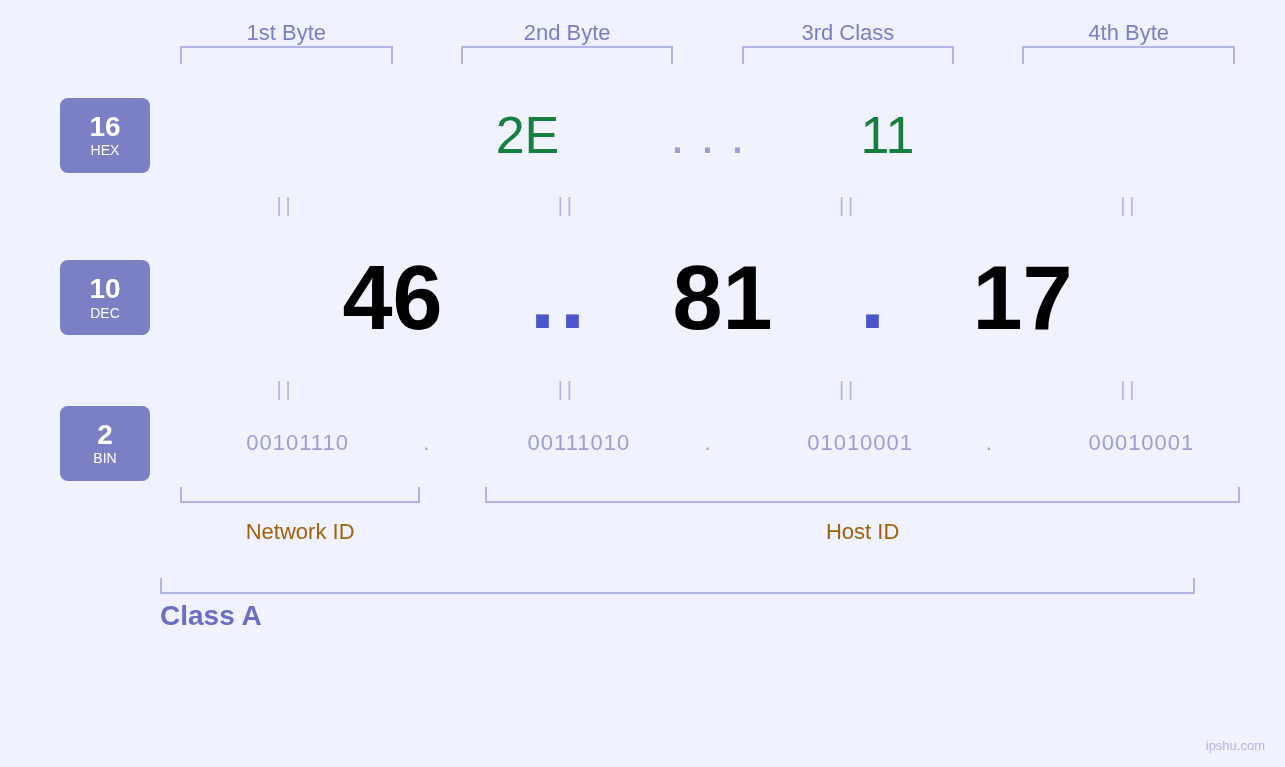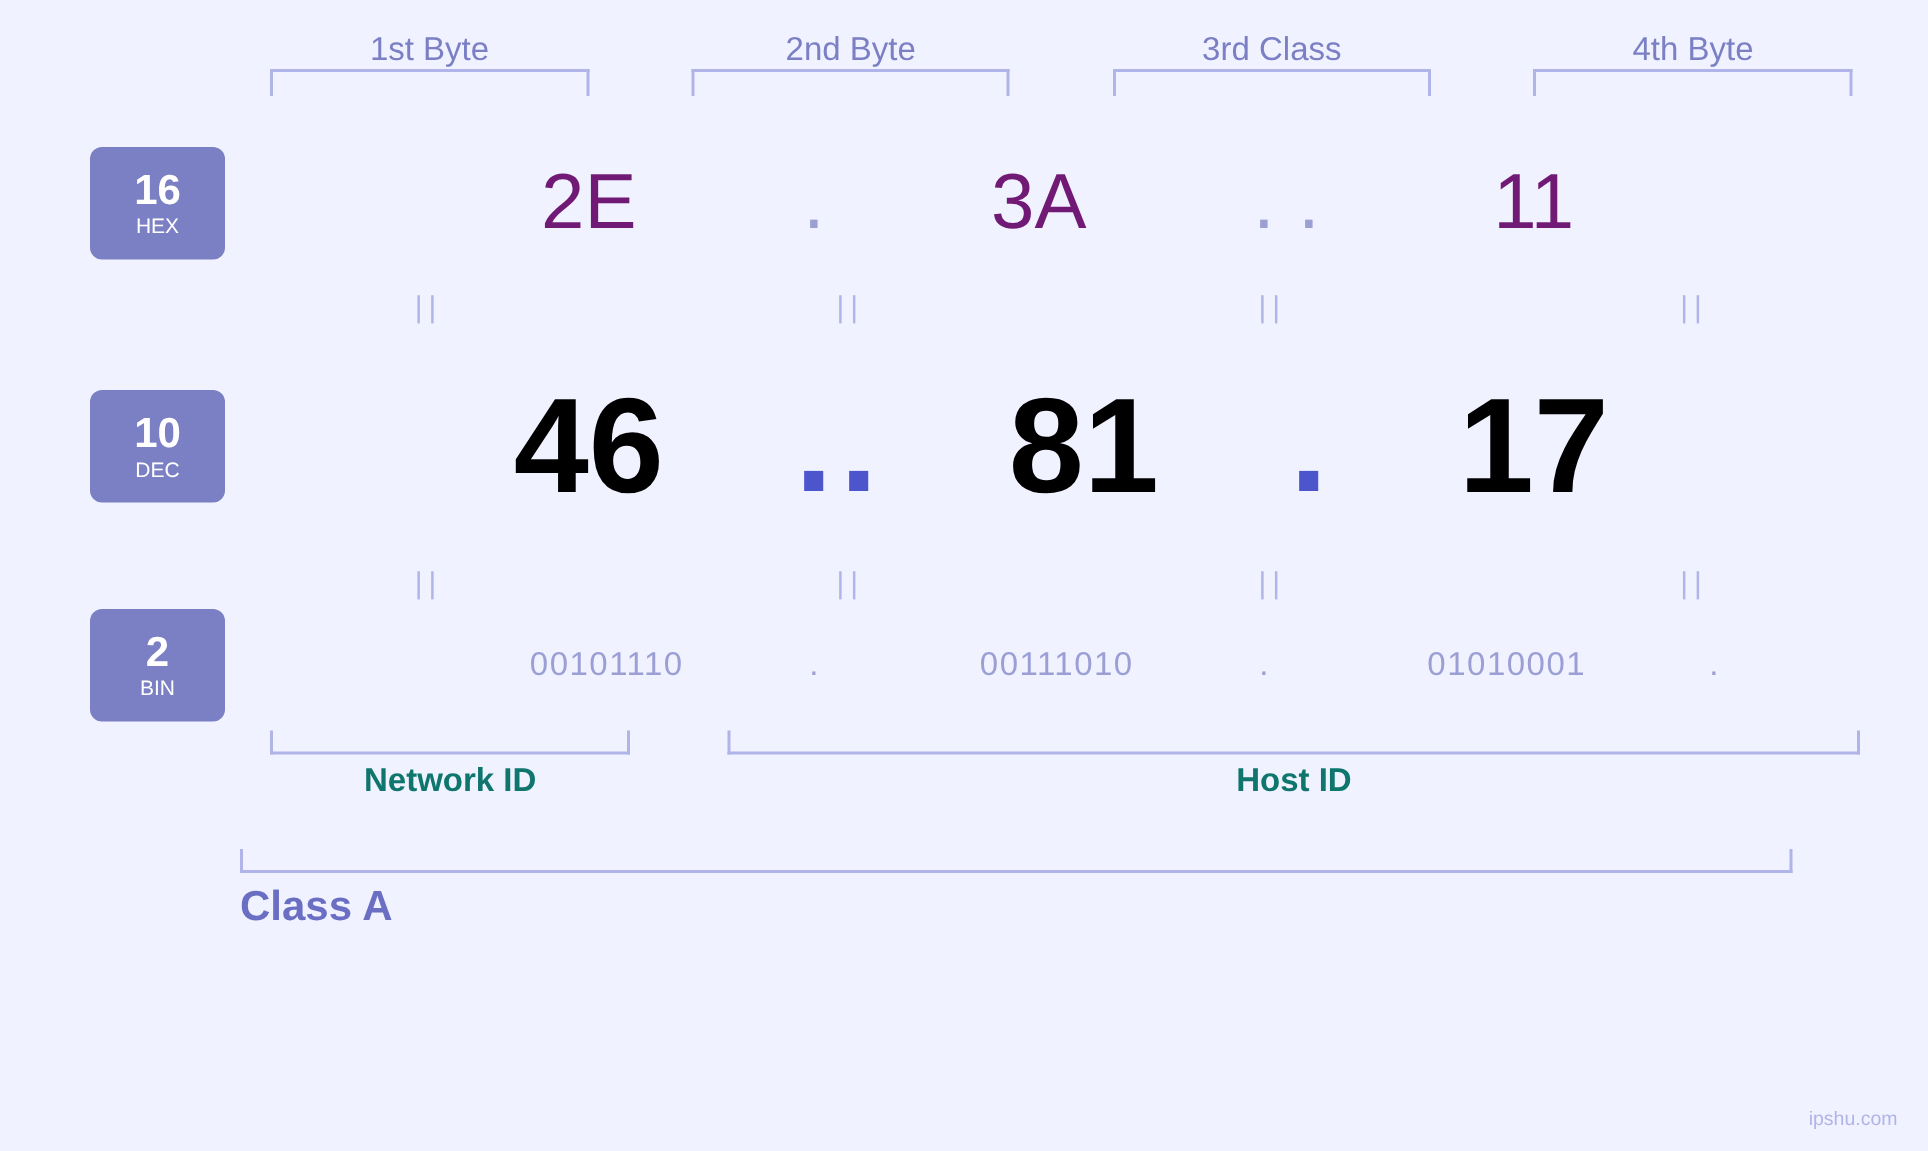--- a/index.html
+++ b/index.html
@@ -108,21 +108,21 @@
     .dot-separator {
       width: 30px;
       text-align: center;
       color: #7b7fc4;
       flex-shrink: 0;
     }
 
     
     .hex-value {
       font-size: 52px;
-      color: #701a75;
+      color: #15803d;
       font-weight: normal;
     }
 
     .hex-dot {
       font-size: 52px;
       color: #9b9fd4;
     }
 
     
     .dec-value {
@@ -202,23 +202,23 @@
       height: 16px;
       border-left: 2px solid #b0b4e8;
       border-right: 2px solid #b0b4e8;
       border-bottom: 2px solid #b0b4e8;
       width: calc(100% - 30px);
       margin: 0 10px;
     }
 
     .id-label {
       font-size: 22px;
-      color: #0f766e;
-      font-weight: bold;
-      margin-top: 4px;
+      color: #a16207;
+      font-weight: normal;
+      margin-top: 16px;
     }
 
     
     .class-section {
       display: flex;
       flex-direction: column;
       width: 100%;
       padding-left: 130px;
       margin-top: 8px;
     }
@@ -294,23 +294,20 @@
       <span class="base-number">16</span>
       <span class="base-label">HEX</span>
     </div>
     <div class="values-row">
       <div class="byte-value">
         <span class="hex-value">2E</span>
       </div>
       <div class="dot-separator">
         <span class="hex-dot">.</span>
       </div>
-      <div class="byte-value">
-        <span class="hex-value">3A</span>
-      </div>
       <div class="dot-separator">
         <span class="hex-dot">.</span>
       </div>
       <div class="dot-separator">
         <span class="hex-dot">.</span>
       </div>
       <div class="byte-value">
         <span class="hex-value">11</span>
       </div>
     </div>
@@ -380,20 +377,23 @@
       </div>
       <div class="dot-separator">
         <span class="bin-dot">.</span>
       </div>
       <div class="byte-value">
         <span class="bin-value">01010001</span>
       </div>
       <div class="dot-separator">
         <span class="bin-dot">.</span>
       </div>
+      <div class="byte-value">
+        <span class="bin-value">00010001</span>
+      </div>
     </div>
   </div>
 
   <div class="id-section">
 
     <div class="network-id-block">
       <div class="bracket-bottom" style="width: 240px; margin: 0 auto;"></div>
       <span class="id-label">Network ID</span>
     </div>
     <div style="width:30px; flex-shrink:0;"></div>

